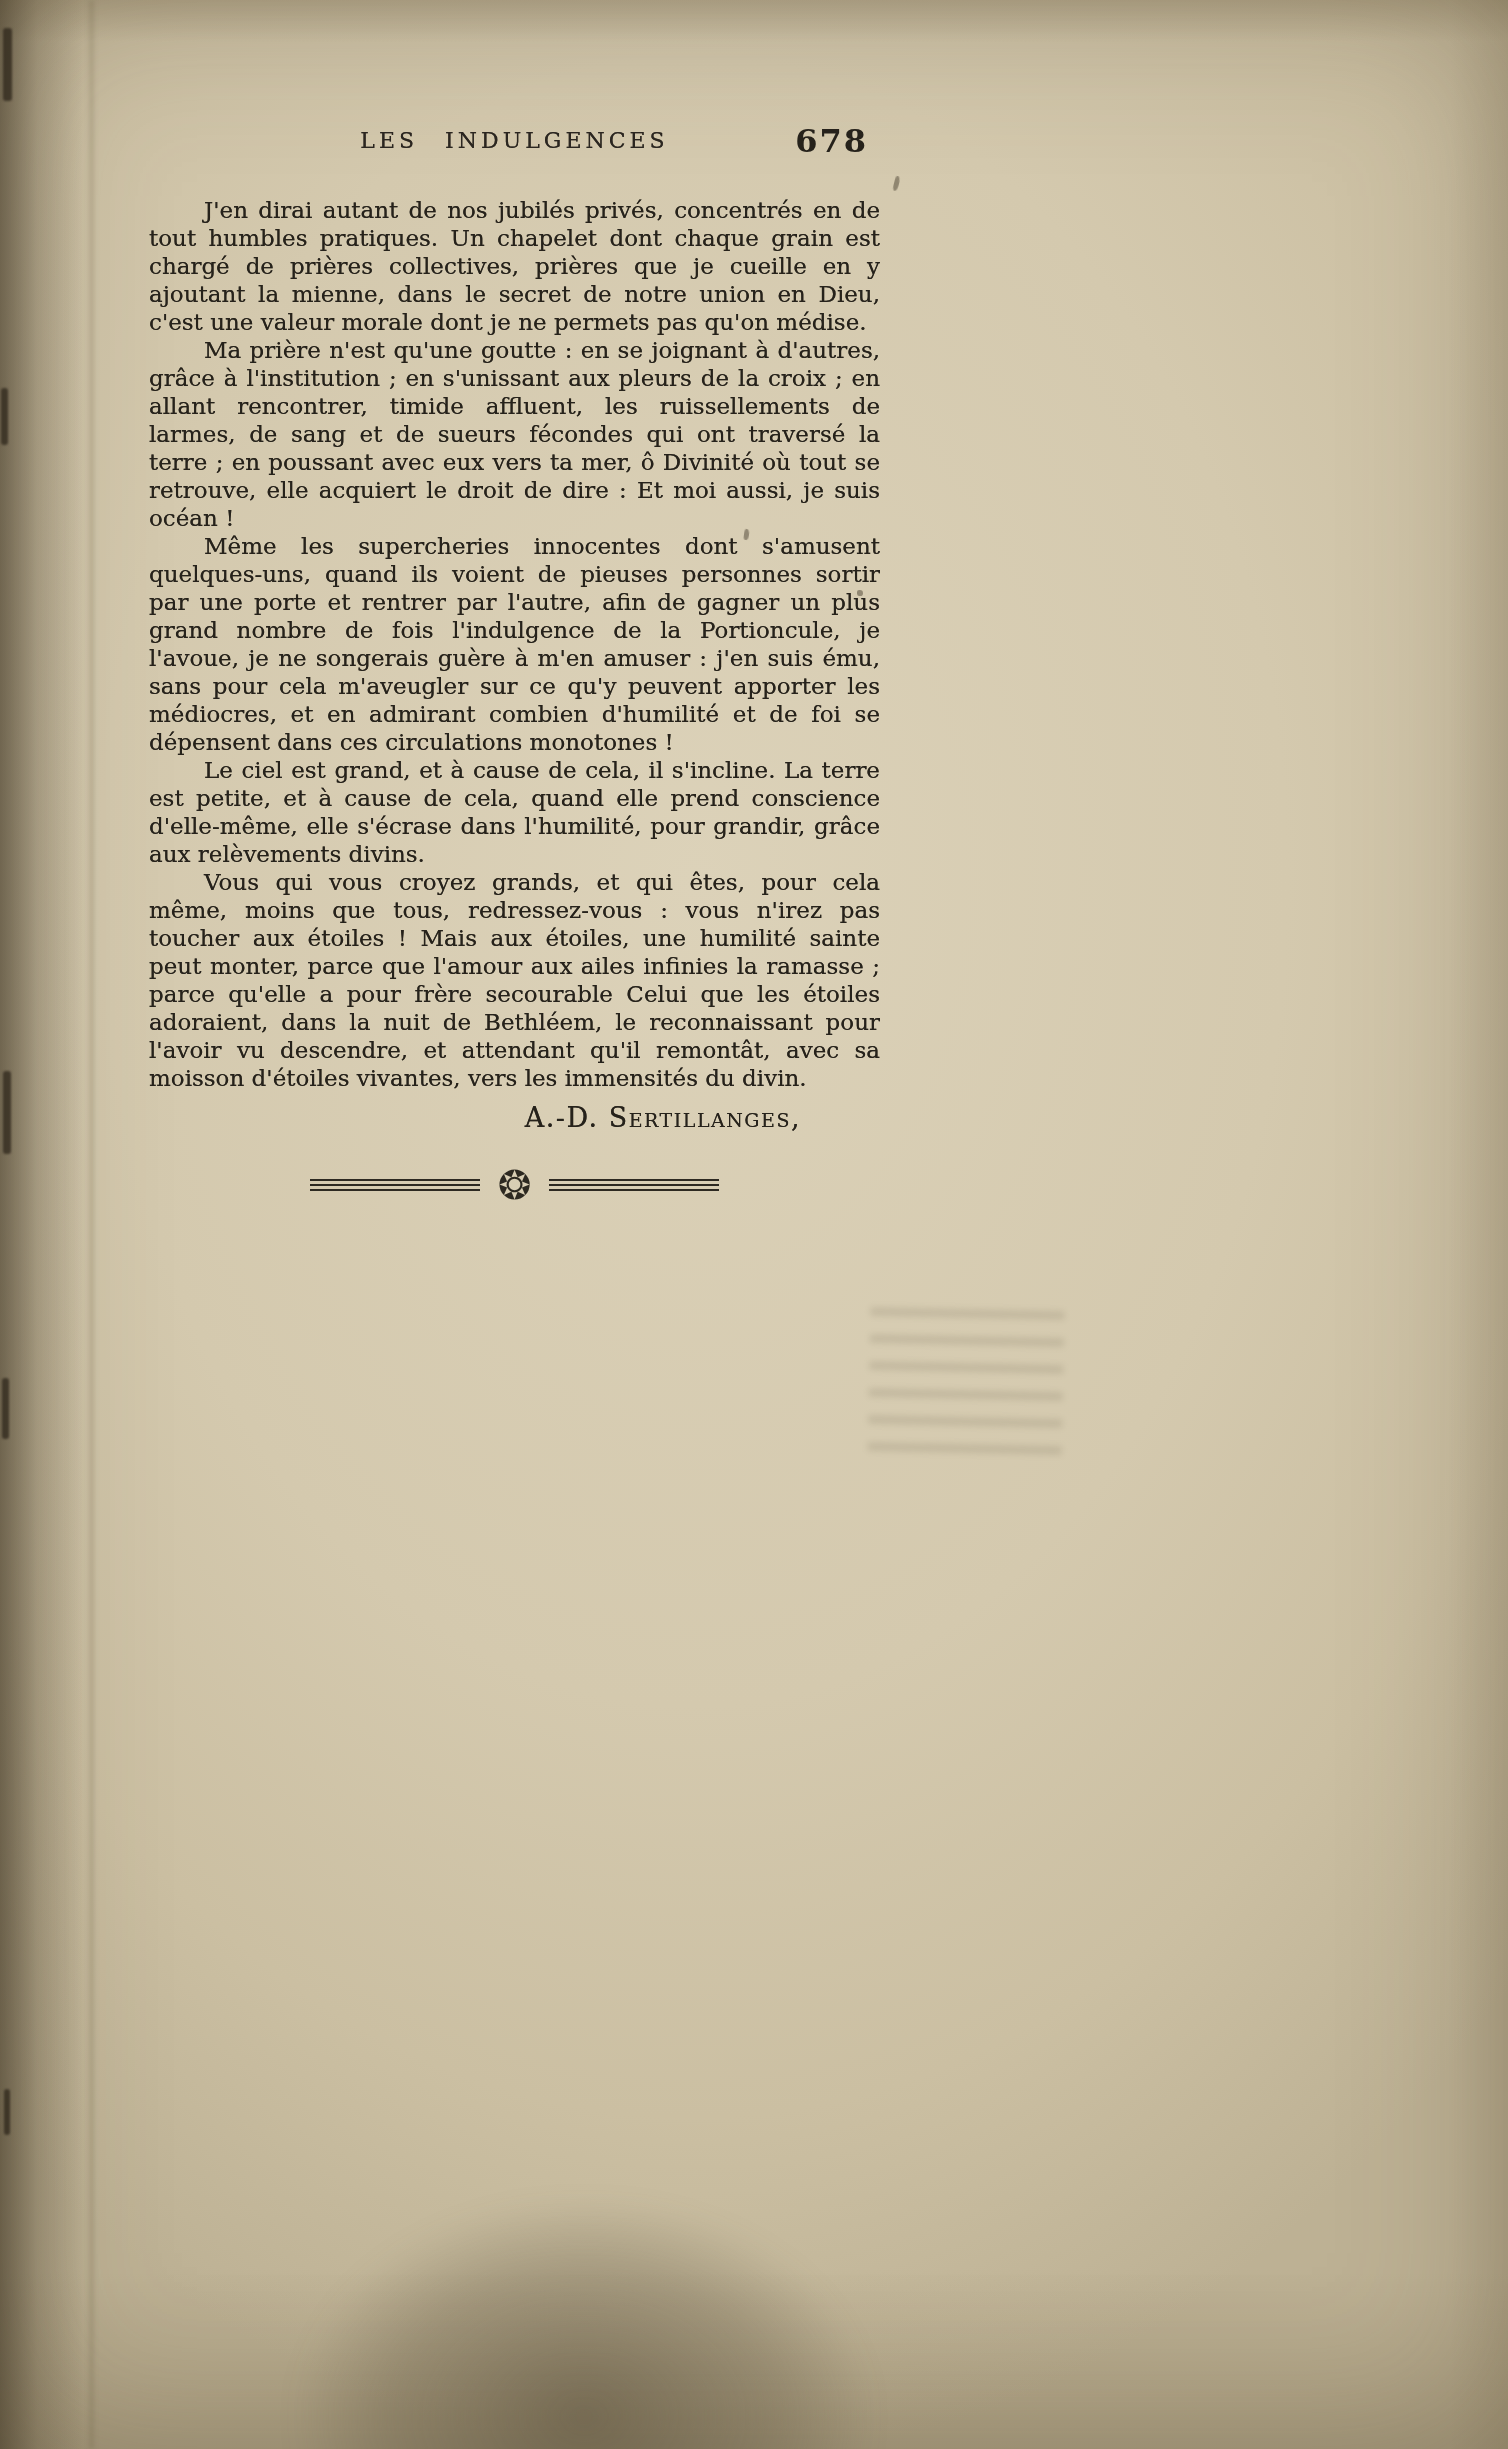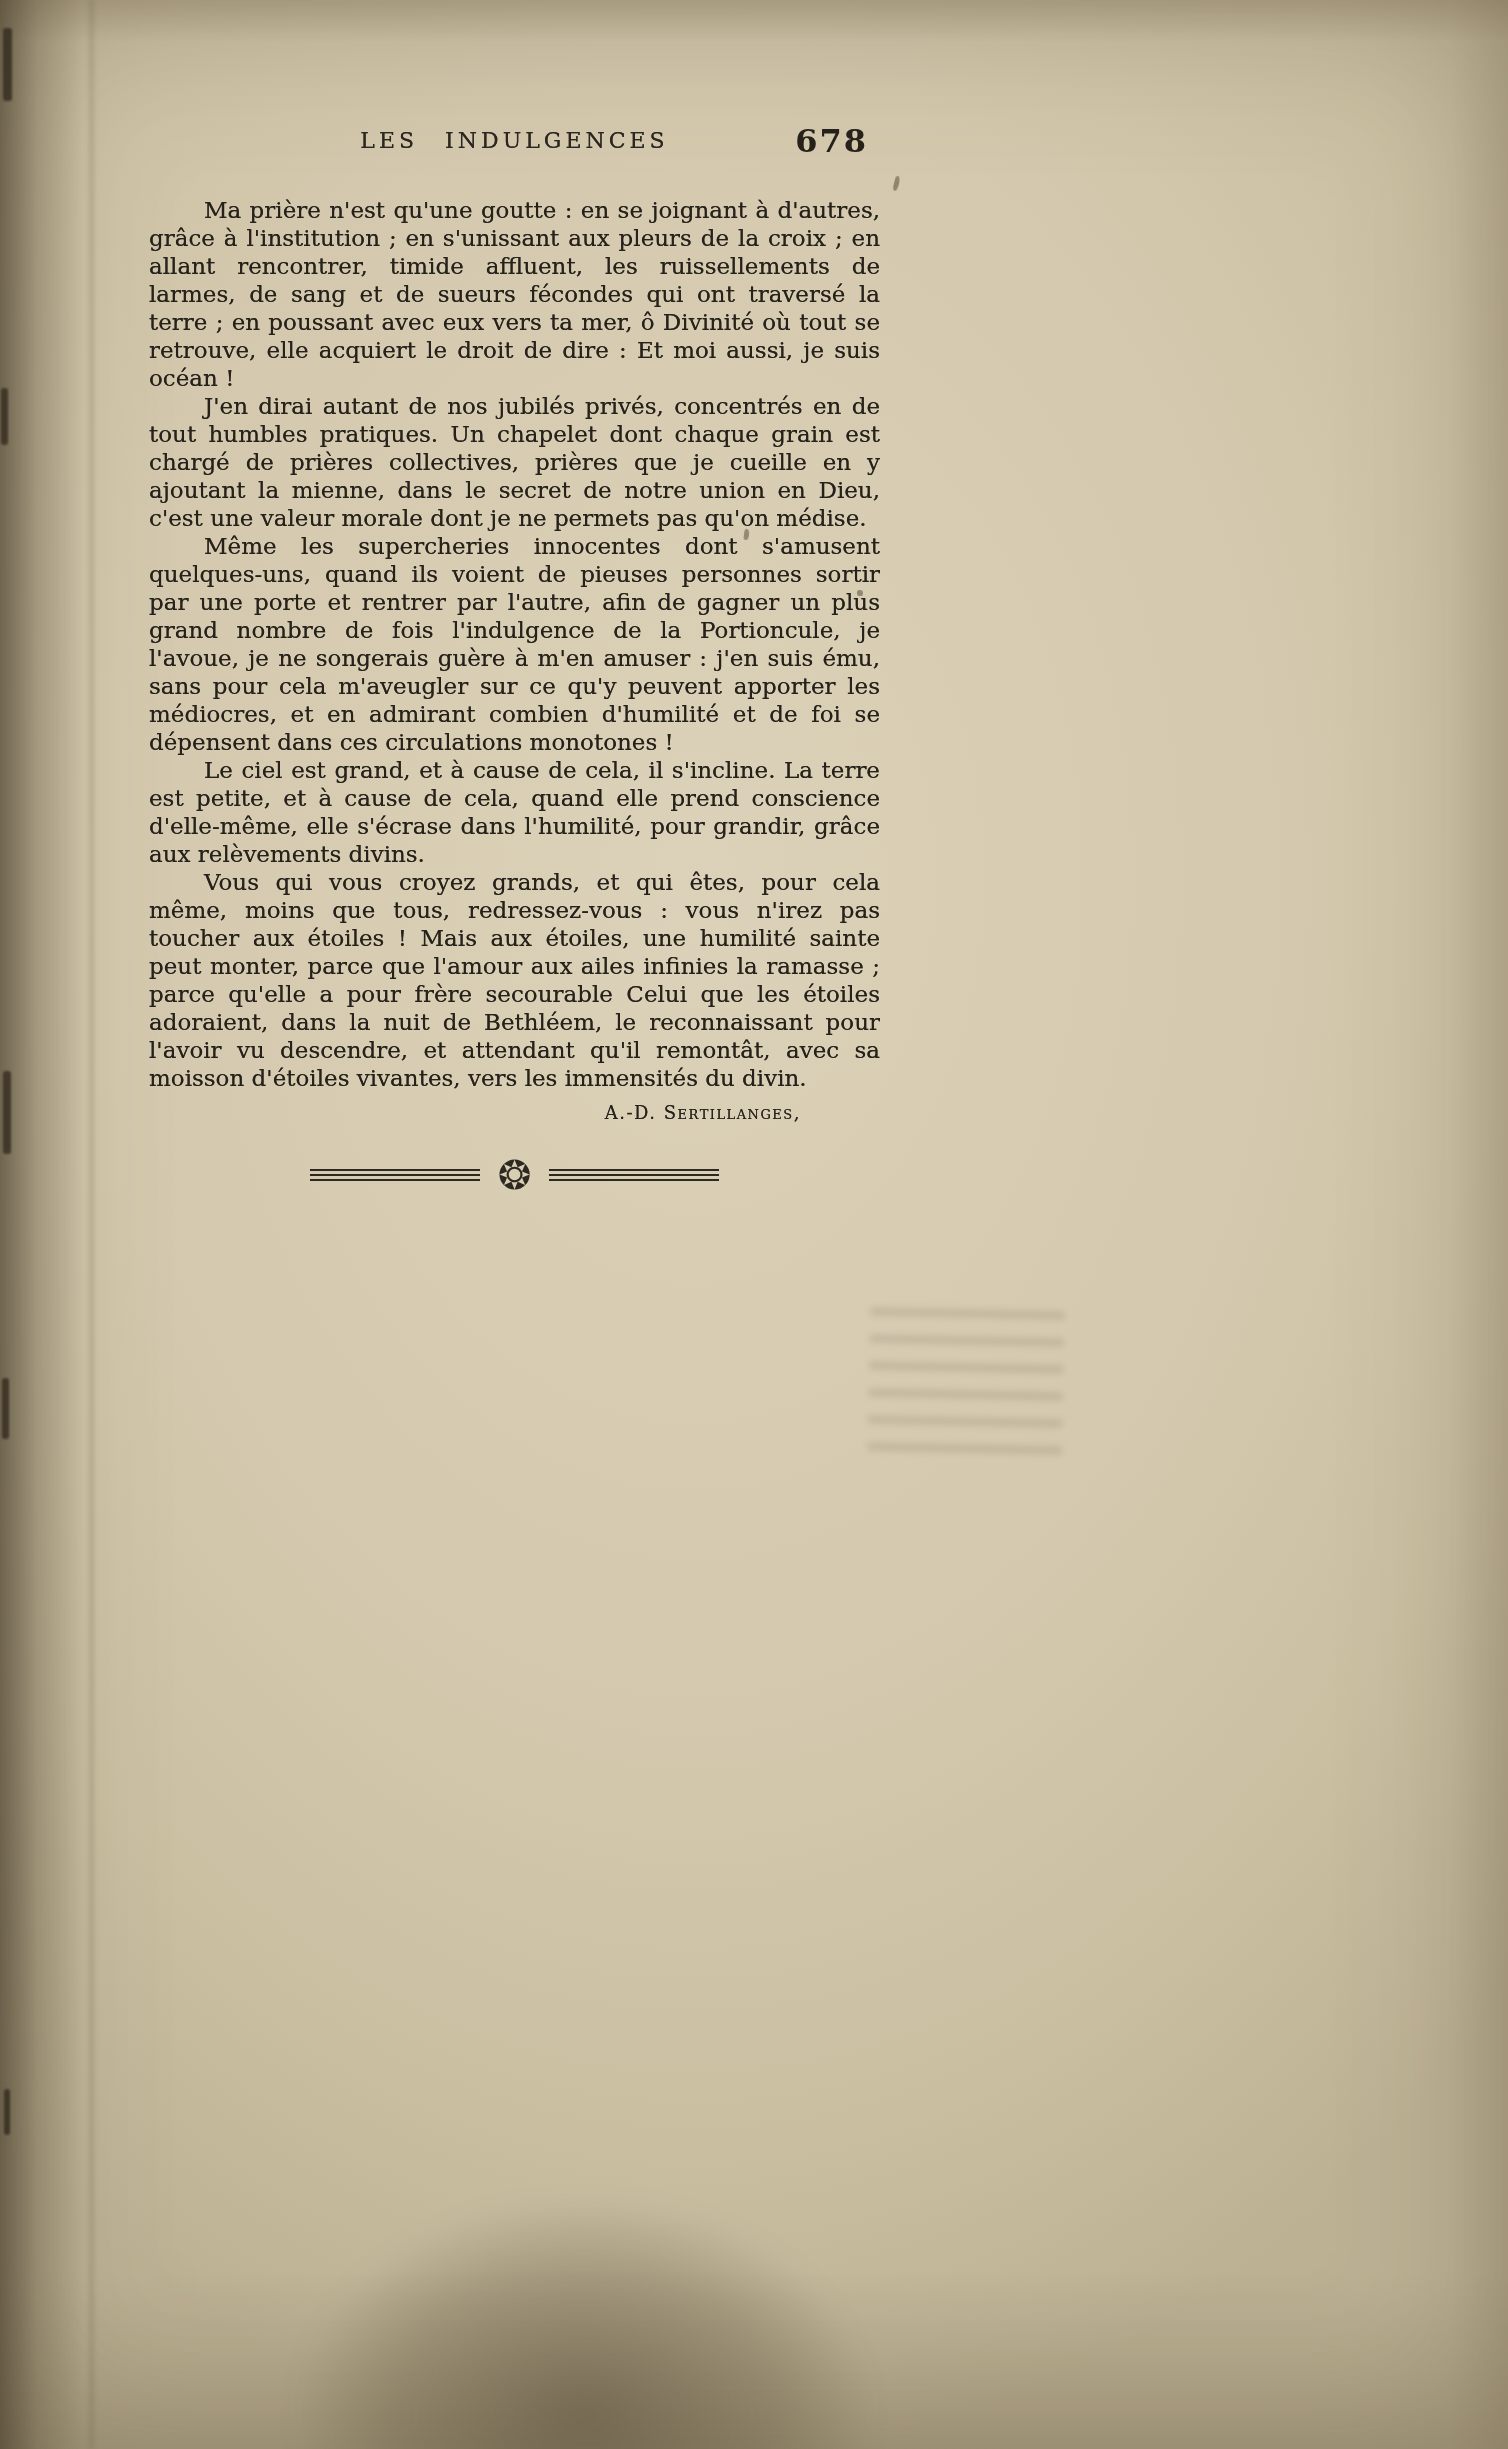--- a/index.html
+++ b/index.html
@@ -98,21 +98,21 @@
     margin: 0;
     font-size: 23px;
     line-height: 28px;
     text-align: justify;
     text-indent: 55px;
     text-shadow: 0 0 0.5px rgba(38,33,26,0.75);
   }
 
   .signature { margin-top: 10px; text-align: right; }
   .sig-name {
-    font-size: 18px;
+    font-size: 27px;
     font-variant: small-caps;
     letter-spacing: 1.5px;
     padding-right: 79px;
     text-shadow: 0 0 0.5px rgba(38,33,26,0.75);
   }
   .sig-title {
     margin-top: 6px;
     font-size: 24px;
     font-style: italic;
     letter-spacing: 0.5px;
@@ -156,22 +156,22 @@
   <div class="speck s3"></div>
 
   <div class="content">
 
     <div class="running-header">
       <span class="header-title">LES INDULGENCES</span>
       <span class="page-number">678</span>
     </div>
 
     <div class="body">
+      <p>J'en dirai autant de nos jubilés privés, concentrés en de tout humbles pratiques. Un chapelet dont chaque grain est chargé de prières collectives, prières que je cueille en y ajoutant la mienne, dans le secret de notre union en Dieu, c'est une valeur morale dont je ne permets pas qu'on médise.</p>
       <p>Ma prière n'est qu'une goutte : en se joignant à d'autres, grâce à l'institution ; en s'unissant aux pleurs de la croix ; en allant rencontrer, timide affluent, les ruissellements de larmes, de sang et de sueurs fécondes qui ont traversé la terre ; en poussant avec eux vers ta mer, ô Divinité où tout se retrouve, elle acquiert le droit de dire : Et moi aussi, je suis océan !</p>
-      <p>J'en dirai autant de nos jubilés privés, concentrés en de tout humbles pratiques. Un chapelet dont chaque grain est chargé de prières collectives, prières que je cueille en y ajoutant la mienne, dans le secret de notre union en Dieu, c'est une valeur morale dont je ne permets pas qu'on médise.</p>
       <p>Même les supercheries innocentes dont s'amusent quelques-uns, quand ils voient de pieuses personnes sortir par une porte et rentrer par l'autre, afin de gagner un plus grand nombre de fois l'indulgence de la Portioncule, je l'avoue, je ne songerais guère à m'en amuser : j'en suis ému, sans pour cela m'aveugler sur ce qu'y peuvent apporter les médiocres, et en admirant combien d'humilité et de foi se dépensent dans ces circulations monotones !</p>
       <p>Le ciel est grand, et à cause de cela, il s'incline. La terre est petite, et à cause de cela, quand elle prend conscience d'elle-même, elle s'écrase dans l'humilité, pour grandir, grâce aux relèvements divins.</p>
       <p>Vous qui vous croyez grands, et qui êtes, pour cela même, moins que tous, redressez-vous : vous n'irez pas toucher aux étoiles ! Mais aux étoiles, une humilité sainte peut monter, parce que l'amour aux ailes infinies la ramasse ; parce qu'elle a pour frère secourable Celui que les étoiles adoraient, dans la nuit de Bethléem, le reconnaissant pour l'avoir vu descendre, et attendant qu'il remontât, avec sa moisson d'étoiles vivantes, vers les immensités du divin.</p>
     </div>
 
     <div class="signature">
       <div class="sig-name">A.-D. Sertillanges,</div>
     </div>
 
     <div class="ornament">

